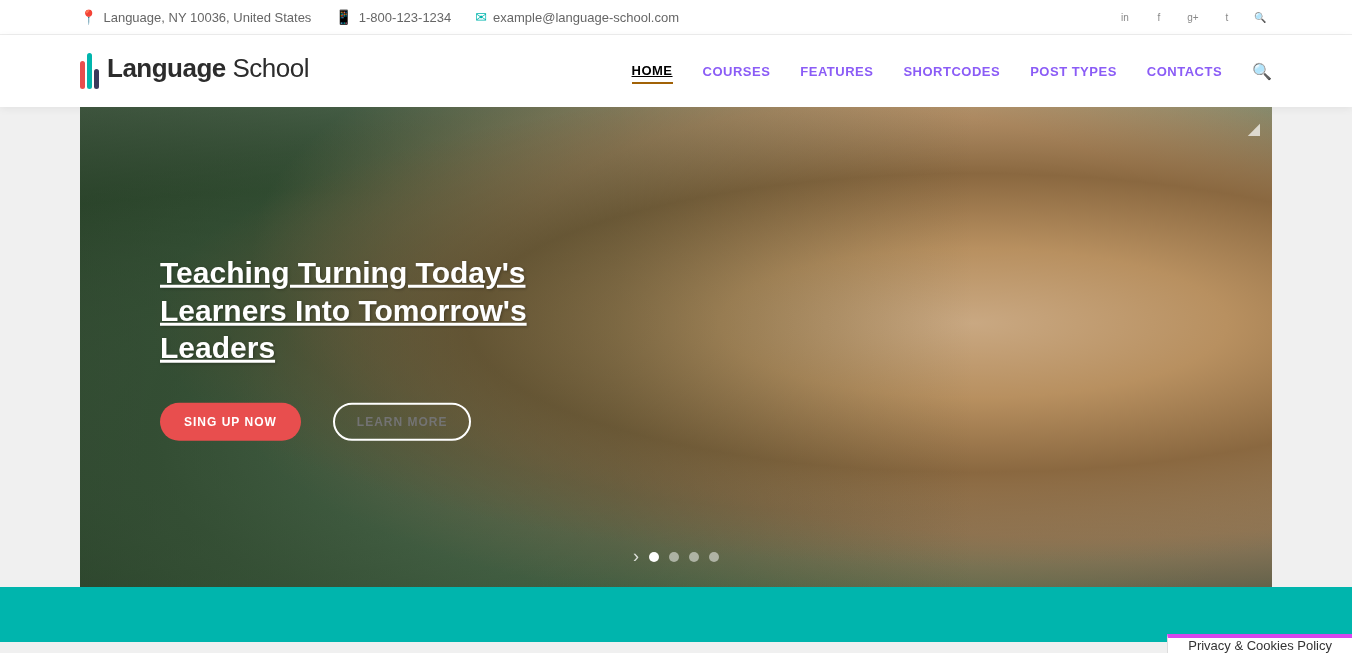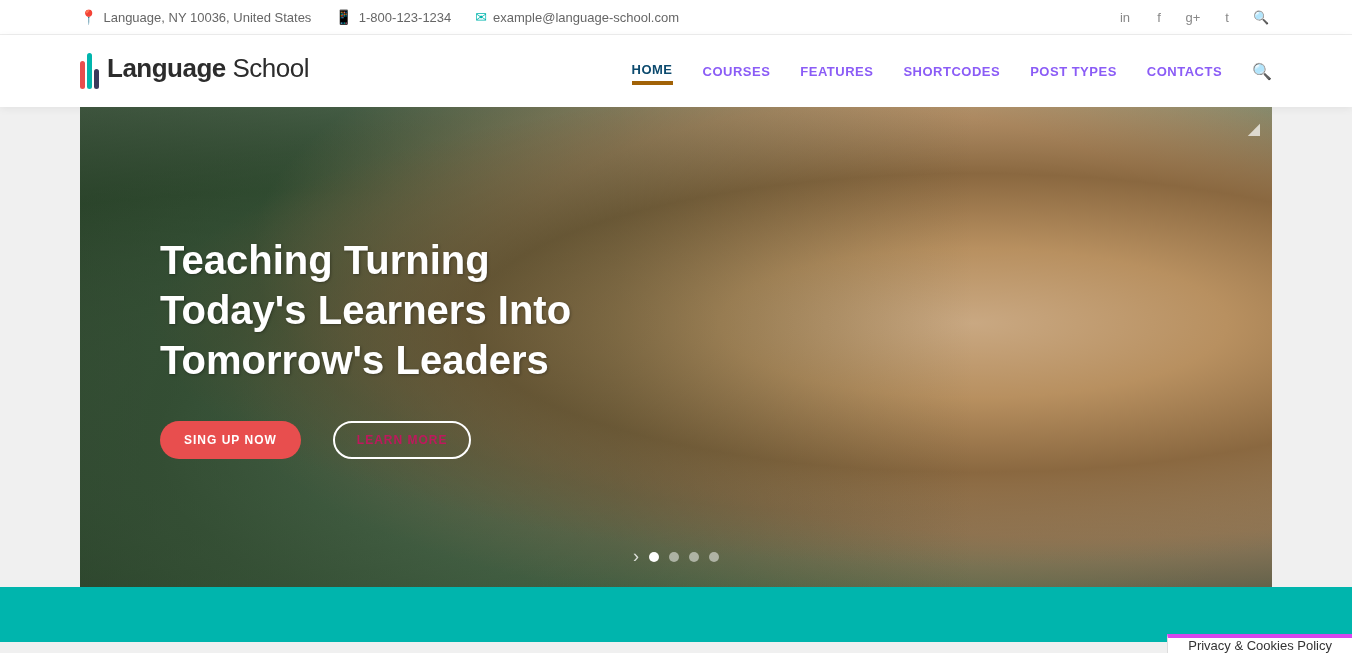--- a/index.html
+++ b/index.html
@@ -16,21 +16,21 @@
       font-size: 13px;
       color: #666;
     }
     .top-bar-left { display: flex; align-items: center; gap: 24px; }
     .top-bar-item { display: flex; align-items: center; gap: 6px; }
     .top-bar-icon { color: #00b5ad; font-size: 14px; }
     .top-bar-right { display: flex; align-items: center; gap: 12px; }
     .social-icon {
       width: 22px; height: 22px;
       display: flex; align-items: center; justify-content: center;
-      color: #888; font-size: 13px; cursor: pointer;
+      color: #888; font-size: 10px; cursor: pointer;
     }
 
     
     .header {
       background: #fff;
       padding: 18px 80px;
       display: flex;
       align-items: center;
       justify-content: space-between;
       box-shadow: 0 2px 8px rgba(0,0,0,0.06);
@@ -65,21 +65,21 @@
     .nav-item {
       font-size: 13px;
       font-weight: 700;
       letter-spacing: 0.5px;
       color: #8b5cf6;
       text-decoration: none;
       text-transform: uppercase;
       cursor: pointer;
       padding: 4px 0;
     }
-    .nav-item.active { color: #0c4a6e; border-bottom: 4px solid #a16207; }
+    .nav-item.active { color: #000000; border-bottom: 2px solid #a16207; text-decoration: underline; }
     .nav-search { color: #555; font-size: 16px; cursor: pointer; }
 
     
     .hero {
       position: relative;
       width: 100%;
       height: 480px;
       overflow: hidden;
       margin: 0 80px;
       width: calc(100% - 160px);
@@ -112,42 +112,43 @@
 
     .hero-content {
       position: absolute;
       left: 80px;
       top: 50%;
       transform: translateY(-50%);
       color: #fff;
       max-width: 480px;
     }
     .hero-title {
-      font-size: 40px;
+      font-size: 30px;
       font-weight: 700;
       line-height: 1.25;
       margin-bottom: 36px;
       text-shadow: 1px 1px 3px rgba(0,0,0,0.3);
+      text-decoration: underline;
     }
     .hero-buttons { display: flex; gap: 32px; align-items: center; }
     .btn-signup {
       background: #e84e4e;
       color: #fff;
       border: none;
       padding: 12px 24px;
       border-radius: 25px;
       font-size: 12px;
       font-weight: 700;
       text-transform: uppercase;
       letter-spacing: 1px;
       cursor: pointer;
     }
     .btn-learn {
       background: transparent;
-      color: #be185d;
+      color: #737373;
       border: 2px solid #fff;
       padding: 10px 22px;
       border-radius: 25px;
       font-size: 12px;
       font-weight: 700;
       text-transform: uppercase;
       letter-spacing: 1px;
       cursor: pointer;
     }
     .hero-dots {

